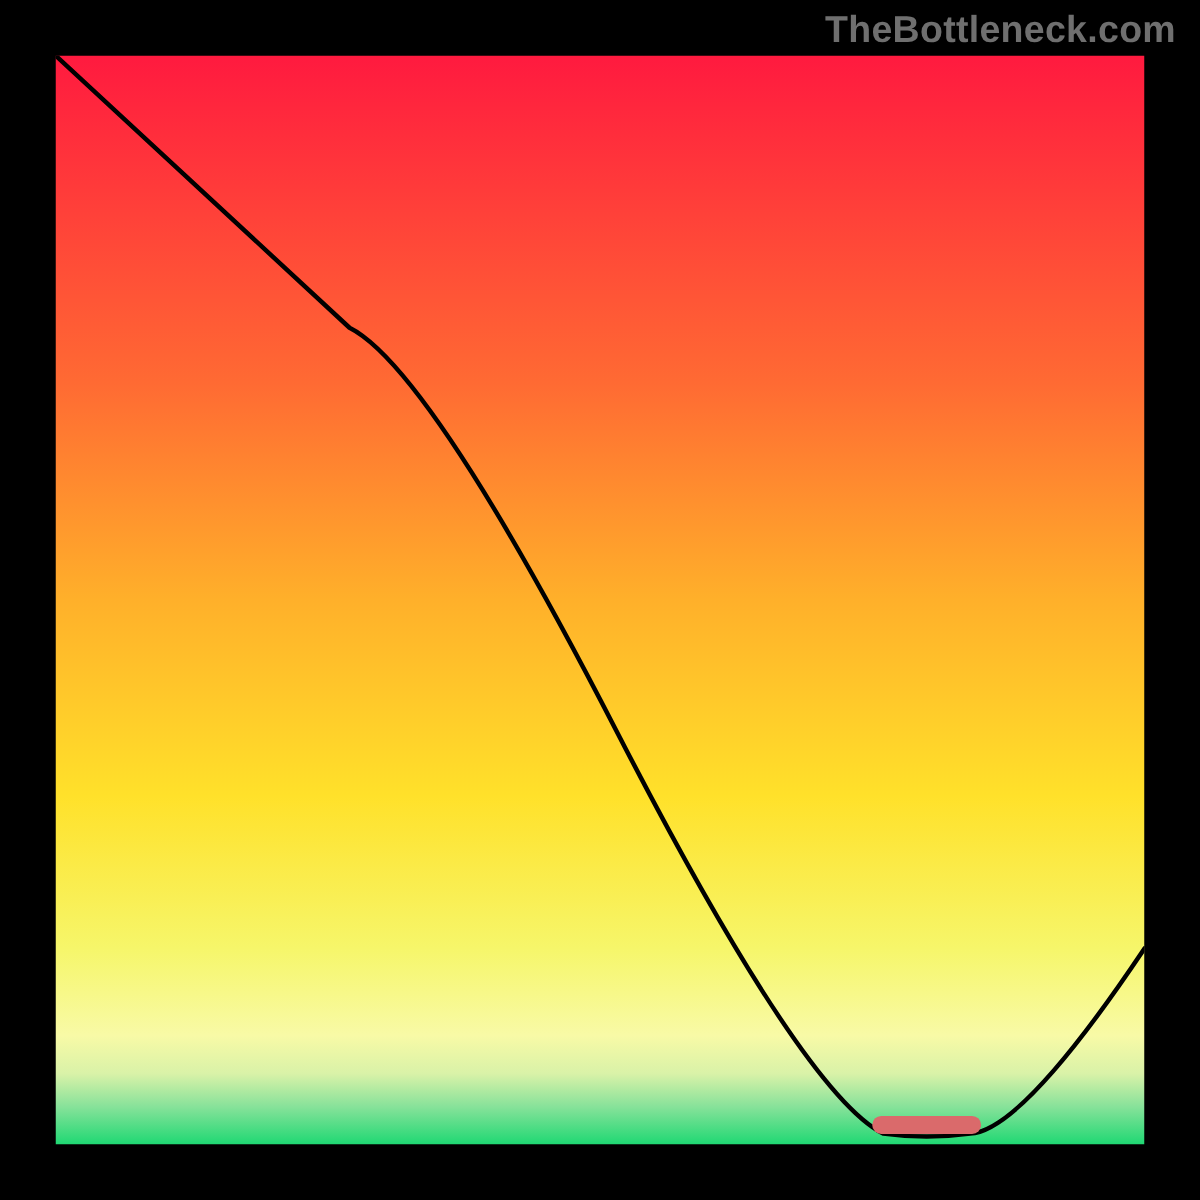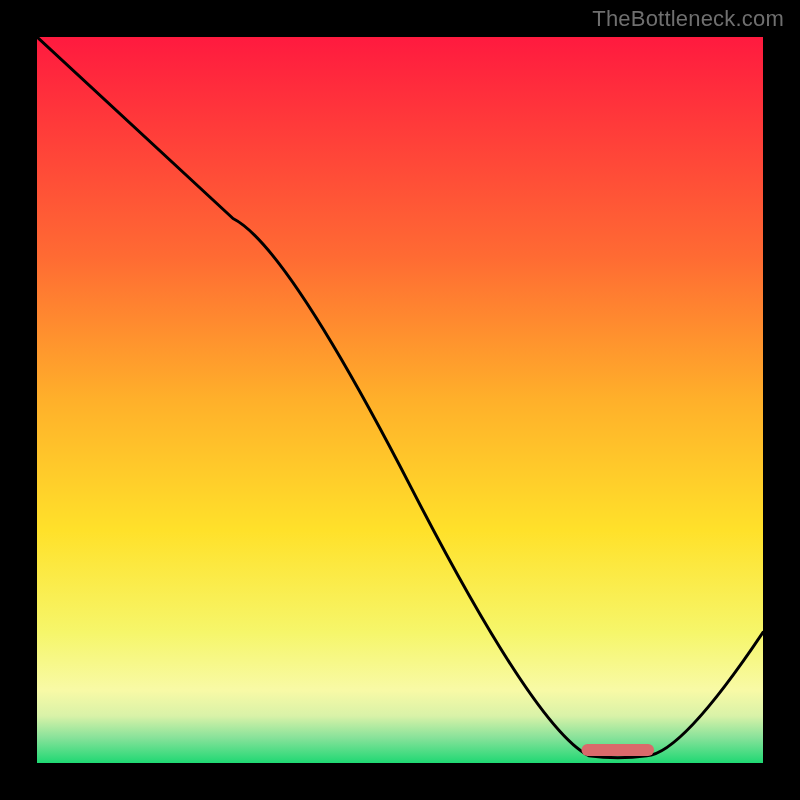--- a/index.html
+++ b/index.html
@@ -15,22 +15,22 @@
     position: relative;
     width: 800px;
     height: 800px;
     background: #000;
   }
   .attribution {
     position: absolute;
     top: 6px;
     right: 16px;
     color: #6f6f6f;
-    font-size: 22px;
-    font-weight: 400;
+    font-size: 25px;
+    font-weight: 700;
     letter-spacing: 0.2px;
     user-select: none;
   }
   .plot-area {
     position: absolute;
     left: 37px;
     top: 37px;
     width: 726px;
     height: 726px;
   }

